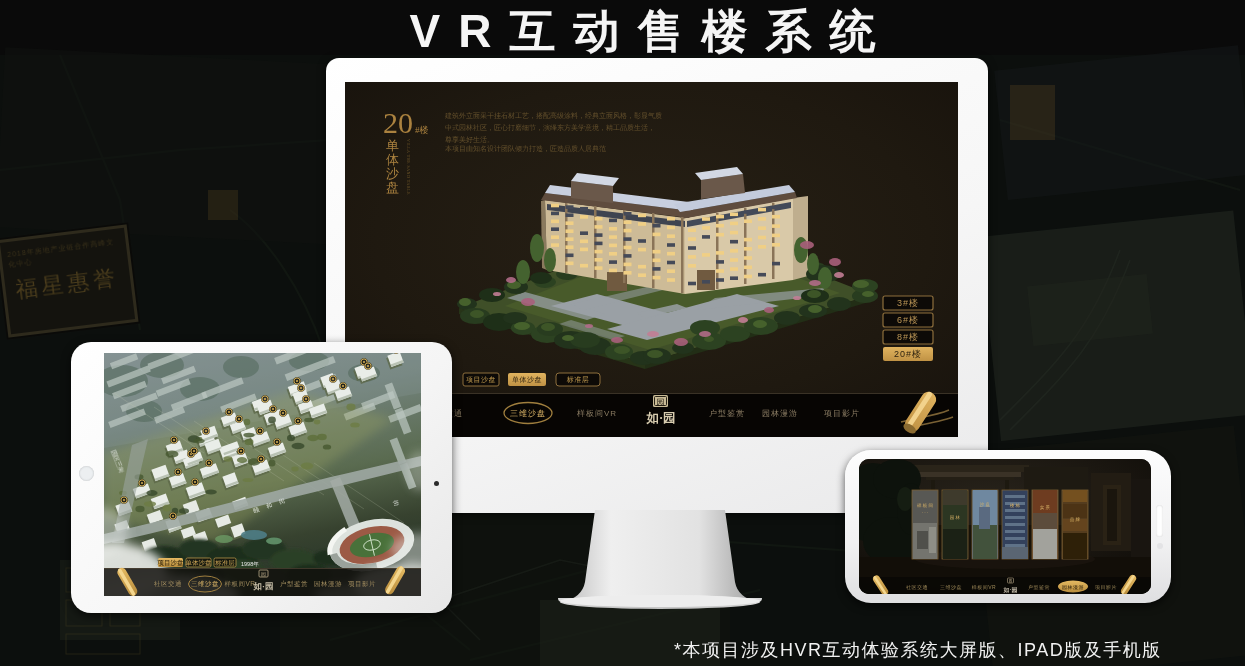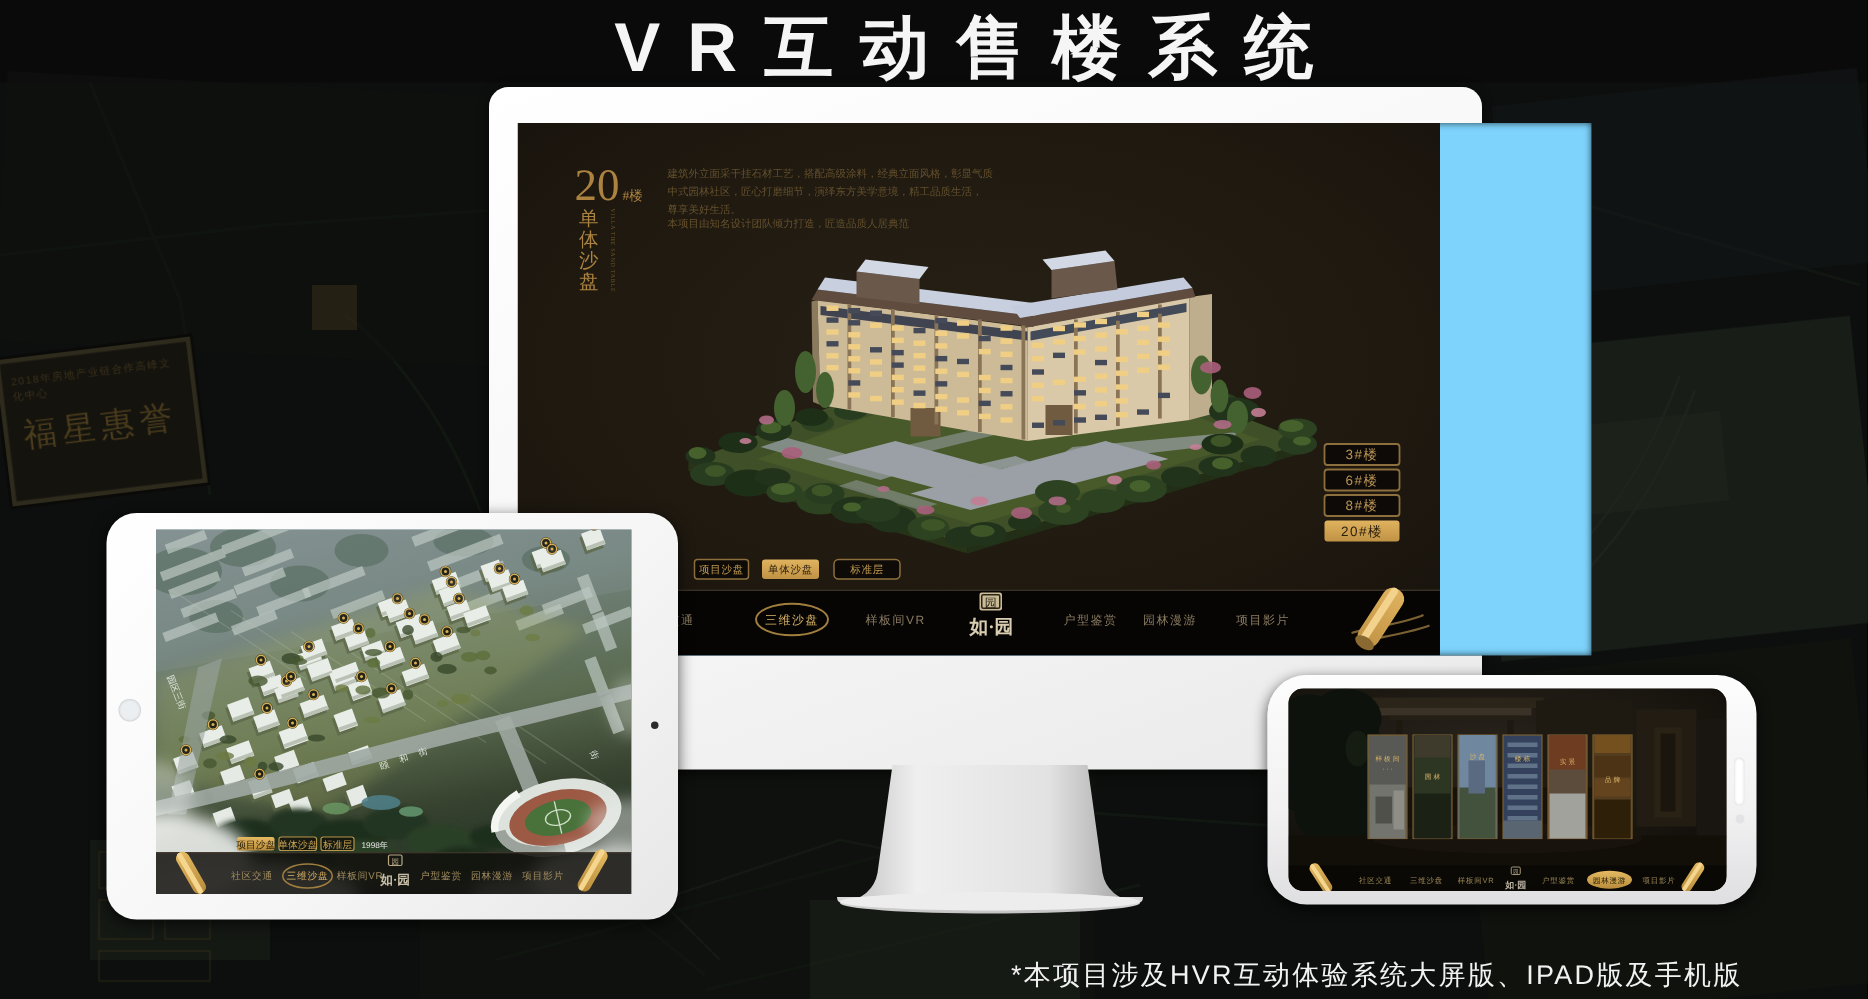--- a/index.html
+++ b/index.html
@@ -80,21 +80,21 @@
         <stop offset="0" stop-color="#f2f2f2"></stop>
           <stop offset="1" stop-color="#c2c2c2"></stop>
       </linearGradient>
     </defs>
     <path d="M65,0 L195,0 L205,72 Q208,88 228,92 L32,92 Q52,88 55,72 Z" fill="url(#standg)"></path>
     <path d="M32,92 Q28,92 28,88 L232,88 Q232,92 228,92 Z" fill="#d8d8d8"></path>
     <ellipse cx="130" cy="92" rx="100" ry="7" fill="url(#baseg)"></ellipse>
     <ellipse cx="130" cy="91" rx="100" ry="6" fill="#ededed"></ellipse>
   </svg>
 
-  <div class="abs" style="left:345px;top:82px;width:716px;height:355px;background:#7dd3fc;overflow:hidden;box-shadow:inset 0 0 5px rgba(0,0,0,0.7);">
+  <div class="abs" style="left:345px;top:82px;width:613px;height:355px;background:#eab308;overflow:hidden;box-shadow:inset 0 0 5px rgba(0,0,0,0.7);">
     <svg width="615" height="355" viewBox="0 0 615 355" font-family="'Liberation Sans',sans-serif">
       <defs>
         <radialGradient id="scrbg" cx="0.5" cy="0.45" r="0.75">
           <stop offset="0" stop-color="#272015"></stop>
             <stop offset="0.6" stop-color="#1f1910"></stop>
           <stop offset="1" stop-color="#17120c"></stop>
         </radialGradient>
         <linearGradient id="goldbtn" x1="0" y1="0" x2="0" y2="1">
           <stop offset="0" stop-color="#e0b35f"></stop>
             <stop offset="1" stop-color="#c09244"></stop>

